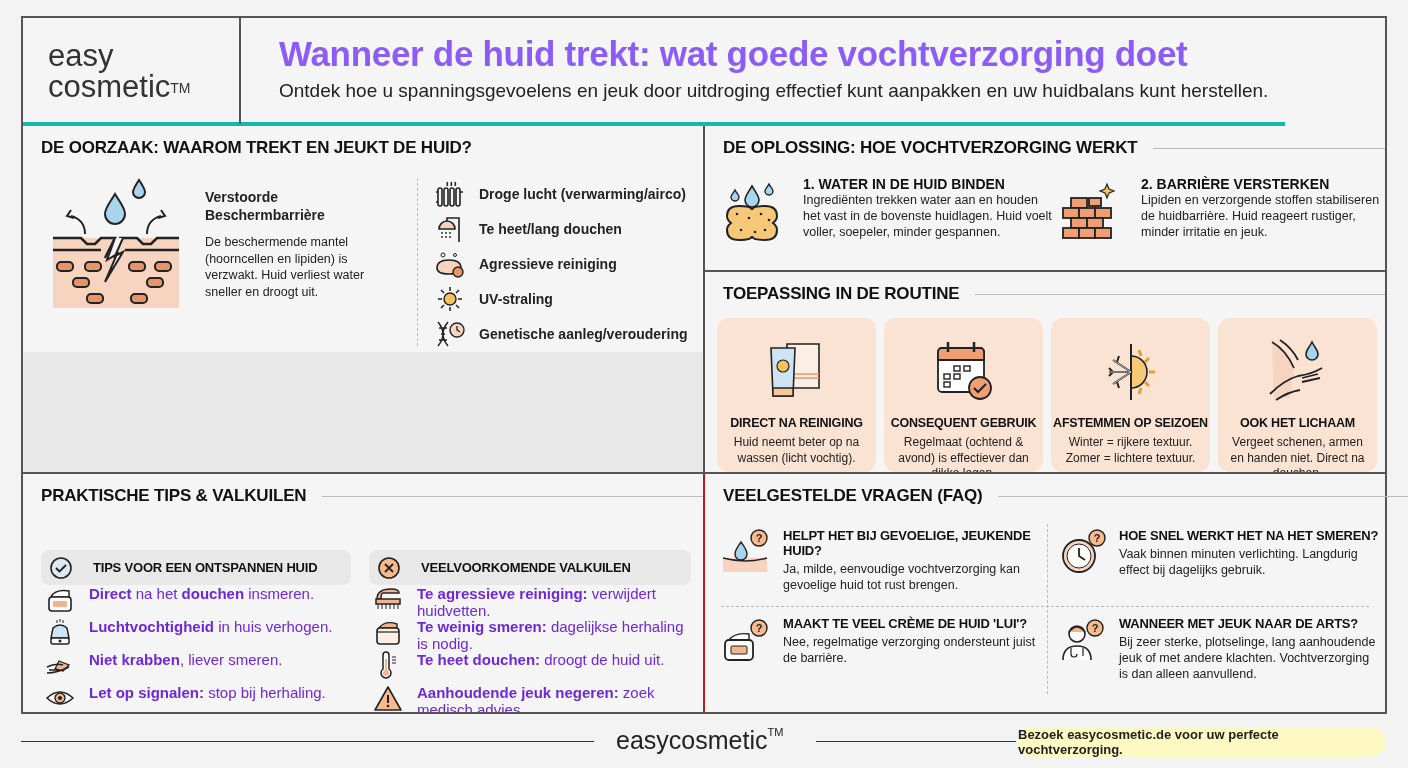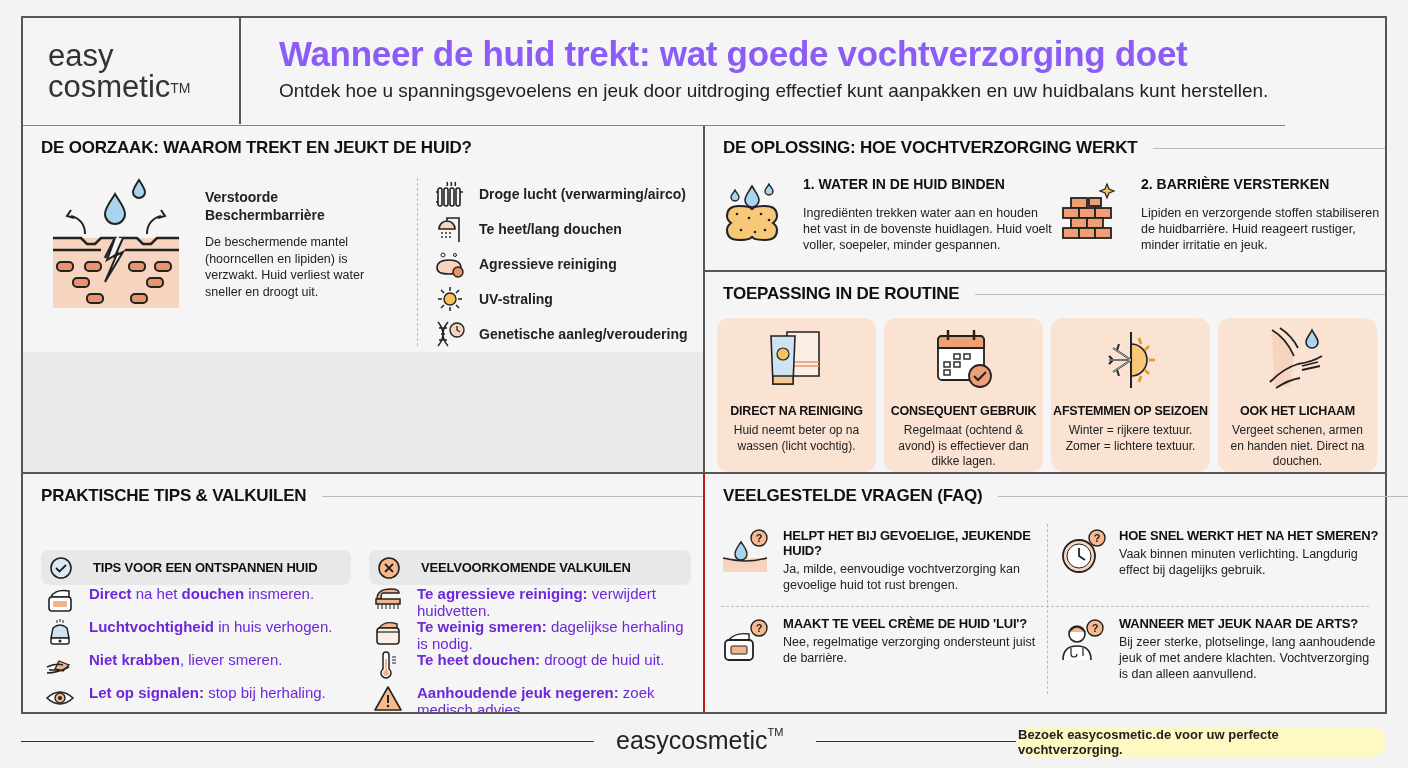--- a/index.html
+++ b/index.html
@@ -1,18 +1,18 @@
 <!DOCTYPE html>
 <html><head>
 <meta charset="utf-8">
 <style>
 *{box-sizing:border-box;margin:0;padding:0}
 html,body{width:1408px;height:768px;overflow:hidden;background:#f3f3f3;font-family:"Liberation Sans","DejaVu Sans",sans-serif;color:#111}
 .frame{position:absolute;left:21px;top:16px;width:1366px;height:698px;border:2px solid #555;background:#f5f5f5}
-.header{position:absolute;left:0;top:0;width:1262px;height:108px;border-bottom:1px solid #14b8a6;display:flex}
+.header{position:absolute;left:0;top:0;width:1262px;height:108px;border-bottom:4px solid #14b8a6;display:flex}
 .logo{width:218px;height:106px;border-right:2px solid #555;padding:22px 0 0 25px;font-size:31px;line-height:31px;color:#333}
 .logo sup{font-size:14px;vertical-align:top;position:relative;top:2px}
 .titles{padding:14px 0 0 38px}
 .titles h1{font-size:35px;font-weight:bold;letter-spacing:-0.3px;color:#8b5cf6;line-height:44px}
 .titles p{font-size:19px;color:#222;margin-top:4px}
 .panel{position:absolute;overflow:hidden}
 .p-cause{left:0;top:108px;width:682px;height:348px;border-right:2px solid #555;border-bottom:2px solid #555}
 .p-cause .grey{position:absolute;left:0;top:226px;width:682px;height:122px;background:#e9e9e9}
 .p-sol{left:682px;top:108px;width:680px;height:146px;border-bottom:2px solid #555}
 .p-routine{left:682px;top:254px;width:680px;height:202px;border-bottom:2px solid #555}
@@ -24,24 +24,24 @@
 .cause-main{position:absolute;left:28px;top:50px;width:130px;height:135px}
 .cause-text{position:absolute;left:182px;top:62px;width:190px}
 .cause-text h3{font-size:14px;font-weight:bold;line-height:18px;color:#222}
 .cause-text p{font-size:12.5px;line-height:16.5px;color:#222;margin-top:10px}
 .vdash{position:absolute;border-left:1px dashed #bbb}
 .causes{position:absolute;left:412px;top:50px}
 .cause-item{display:flex;align-items:center;height:35px;font-size:14px;font-weight:bold;color:#222}
 .cause-item .ico{width:30px;height:28px;margin-right:14px}
 .sol-item{position:absolute;top:50px;display:flex}
 .sol-item .ico{width:58px;height:60px;margin-right:22px;margin-top:6px}
-.sol-item h3{font-size:14px;font-weight:bold;margin-bottom:13px}
+.sol-item h3{font-size:14px;font-weight:bold;margin-bottom:0}
 .sol-item p{font-size:12.5px;line-height:16px;color:#222}
 .cards{position:absolute;left:12px;top:46px;display:flex;gap:8px}
-.card{width:159px;height:154px;background:#fbe3d4;border-radius:12px;text-align:center;padding-top:8px}
+.card{width:159px;height:154px;background:#fbe3d4;border-radius:12px;text-align:center;padding-top:20px}
 .card .ico{width:64px;height:66px}
 .card h4{font-size:12.5px;font-weight:bold;margin-top:8px;letter-spacing:-0.2px}
 .card p{font-size:12px;line-height:15.5px;color:#222;margin-top:5px;padding:0 8px}
 .tip-col{position:absolute;top:76px;width:310px}
 .tip-head{height:35px;background:#e8e8e8;border-radius:8px;display:flex;align-items:center;padding-left:8px;font-size:13px;font-weight:bold;letter-spacing:-0.2px}
 .tip-head .ico{width:24px;height:24px;margin-right:20px}
 .tip-item{display:flex;height:33px;font-size:15px;color:#6d28d9;padding-left:4px}
 .tip-item .ico{width:30px;height:28px;margin-right:14px}
 .tip-item b{font-weight:bold}
 .faq{position:absolute;display:flex;width:320px}

